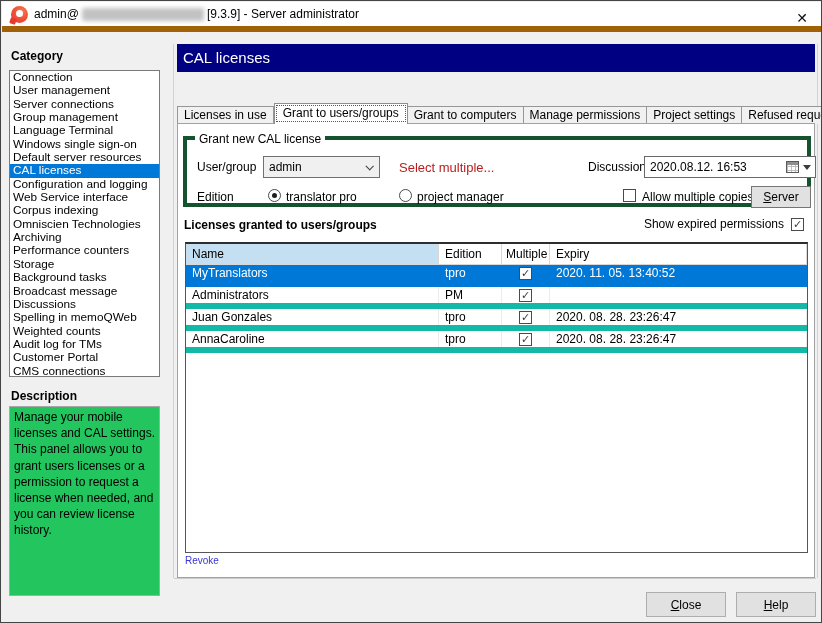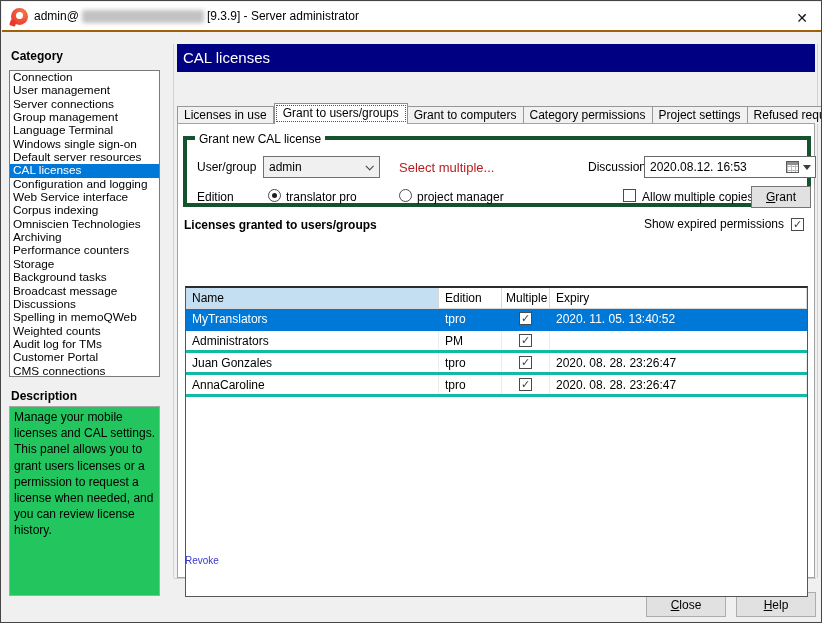--- a/index.html
+++ b/index.html
@@ -4,21 +4,21 @@
 <style>
   * { margin:0; padding:0; box-sizing:border-box; }
   html,body { width:822px; height:623px; background:#e8e8e8; }
   body { font-family:"Liberation Sans", sans-serif; font-size:12px; color:#000; }
 
   .window { position:absolute; left:0; top:0; width:822px; height:623px;
             background:#f0f0f0; border:1px solid #454545; overflow:hidden; }
 
   
   .titlebar { position:absolute; left:1px; top:1px; width:820px; height:30px;
-              background:#ffffff; border-bottom:2px solid #a16207;
+              background:#ffffff; border-bottom:6px solid #a16207;
               display:flex; align-items:center; }
   .logo { position:relative; width:17px; height:17px; margin-left:9px; margin-right:6px;
           background:radial-gradient(circle at 65% 30%, #f37a4a 0%, #ee4b36 55%, #e63a2e 100%);
           border-radius:50%; }
   .logo::before { content:""; position:absolute; left:5px; top:4px; width:7px; height:7px;
                   background:#fff; border-radius:50%; }
   .logo::after { content:""; position:absolute; left:-1px; bottom:-1px; width:6px; height:6px;
                  background:#e63a2e; border-radius:1px; transform:rotate(20deg); }
   .title-text { display:flex; align-items:center; white-space:pre; }
   .redacted { display:inline-block; width:122px; height:13px; background:#c2c2c2;
@@ -104,22 +104,22 @@
   .grant-btn { position:absolute; left:564px; top:0; width:60px; height:22px; border-color:#757575; }
   .btn .mn { display:block; }
   .btn .mn::first-letter { text-decoration:underline; }
 
   
   .granted-title { position:absolute; left:6px; top:94px; font-weight:bold; }
   .show-expired { position:absolute; right:10px; top:93px; display:flex; align-items:center; }
   .show-expired .lbl { margin-right:7px; }
 
   .grid { position:absolute; left:7px; top:118px; width:623px; height:311px;
-          border:1px solid #565656; border-top:2px solid #2d2d2d; background:#fff; overflow:hidden;margin-top:44px; }
-  .g-row { display:flex; height:22px; border-bottom:3px solid #14b8a6; }
+          border:1px solid #565656; border-top:2px solid #2d2d2d; background:#fff; overflow:hidden; }
+  .g-row { display:flex; height:22px; border-bottom:6px solid #14b8a6; }
   .g-head { height:21px; border-bottom:1px solid #d8d8d8; }
   .g-cell { height:100%; border-right:1px solid #ececec; display:flex; align-items:center;
             padding-left:6px; overflow:hidden; white-space:nowrap; }
   .g-head .g-cell { border-right:1px solid #d8d8d8; }
   .c-name { width:253px; }
   .c-ed { width:63px; }
   .c-mul { width:48px; justify-content:center; padding-left:0; }
   .g-head .c-mul { justify-content:flex-start; padding-left:4px; }
   .c-exp { flex:1; }
   .hd-name { background:#c4def2; }
@@ -175,21 +175,21 @@
 
   <div class="vsep-l"></div>
   <div class="vsep-r"></div>
 
   <div class="navy">CAL licenses</div>
 
   <div class="tabstrip">
     <div class="tab">Licenses in use</div>
     <div class="tab sel">Grant to users/groups</div>
     <div class="tab">Grant to computers</div>
-    <div class="tab">Category permissions</div>
+    <div class="tab">Manage permissions</div>
     <div class="tab">Project settings</div>
     <div class="tab">Refused requests</div>
 
   </div>
 
   <div class="tabpage">
 
     <div class="groupbox">
       <div class="gb-legend">Grant new CAL license</div>
 
@@ -212,21 +212,21 @@
 
       <div class="fieldrow2">
         <div class="flabel" style="left:10px;">Edition</div>
         <div class="radio on" style="left:81px;"></div>
         <div class="rlabel" style="left:99px;">translator pro</div>
         <div class="radio" style="left:212px;"></div>
         <div class="rlabel" style="left:230px;">project manager</div>
         <div class="checkbox cb-abs" style="left:436px;"></div>
         <div class="rlabel" style="left:455px;">Allow multiple copies</div>
         <div class="btn grant-btn">
-            <span class="mn">Grant</span>
+            <span class="mn">Server</span>
           </div>
       </div>
     </div>
 
     <div class="granted-title">Licenses granted to users/groups</div>
     <div class="show-expired">
       <span class="lbl">Show expired permissions</span>
       <span class="checkbox">
           <span>✓</span>
         </span>

